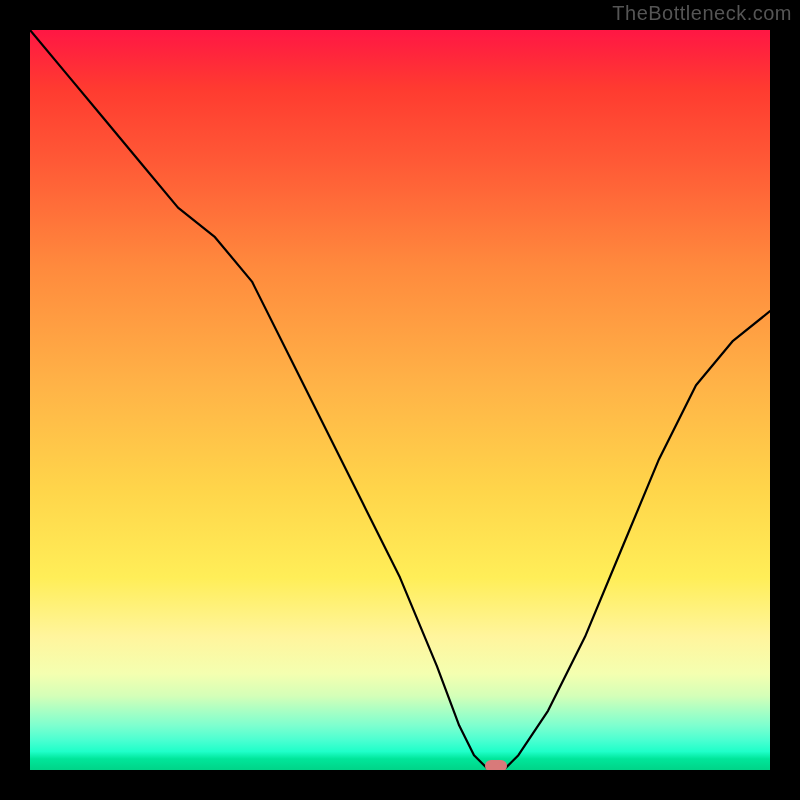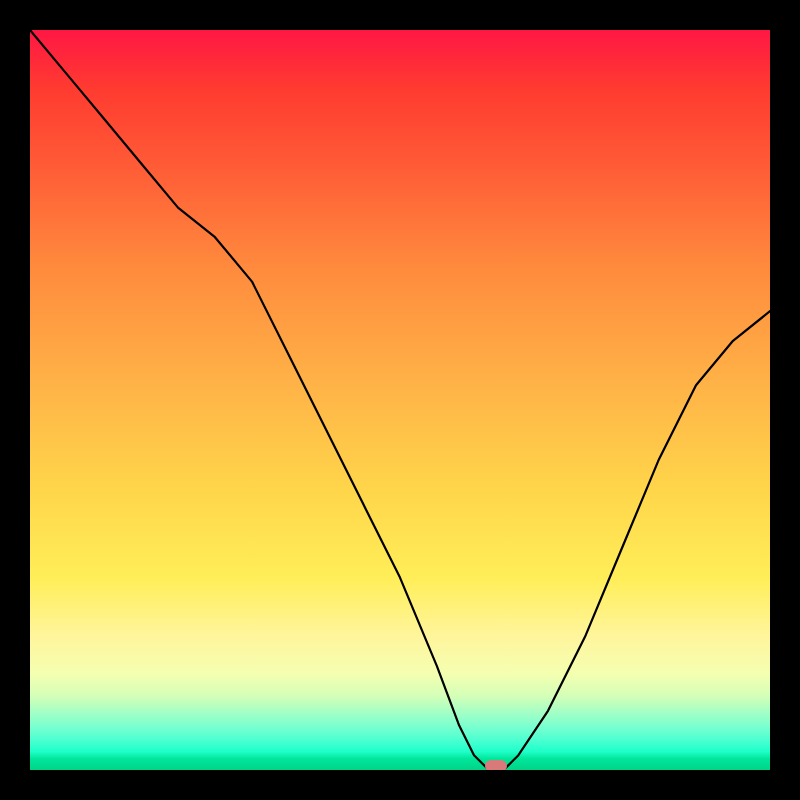--- a/index.html
+++ b/index.html
@@ -78,20 +78,21 @@
     background: #d87a7a;
     border-radius: 6px;
     transform: translate(-50%, -50%);
   }
 </style>
 </head>
 <body>
 
 <div class="frame">
 
+  <div class="watermark">TheBottleneck.com</div>
 
   <div class="plot-area">
     <div class="gradient-bg"></div>
 
     <svg class="curve" viewBox="0 0 740 740" preserveAspectRatio="none">
       <path id="curve-path" d="M0.0 0.0 L37.0 44.4 L74.0 88.8 L111.0 133.2 L148.0 177.6 L185.0 207.2 L222.0 251.6 L259.0 325.6 L296.0 399.6 L333.0 473.6 L370.0 547.6 L407.0 636.4 L429.2 695.6 L444.0 725.2 L458.8 740.0 L473.6 740.0 L488.4 725.2 L518.0 680.8 L555.0 606.8 L592.0 518.0 L629.0 429.2 L666.0 355.2 L703.0 310.8 L740.0 281.2"></path>
     </svg>
 
     <div id="marker" class="pill" style="left: 466.2px; top: 736px; background: rgb(216, 122, 122);"></div>
   </div>

